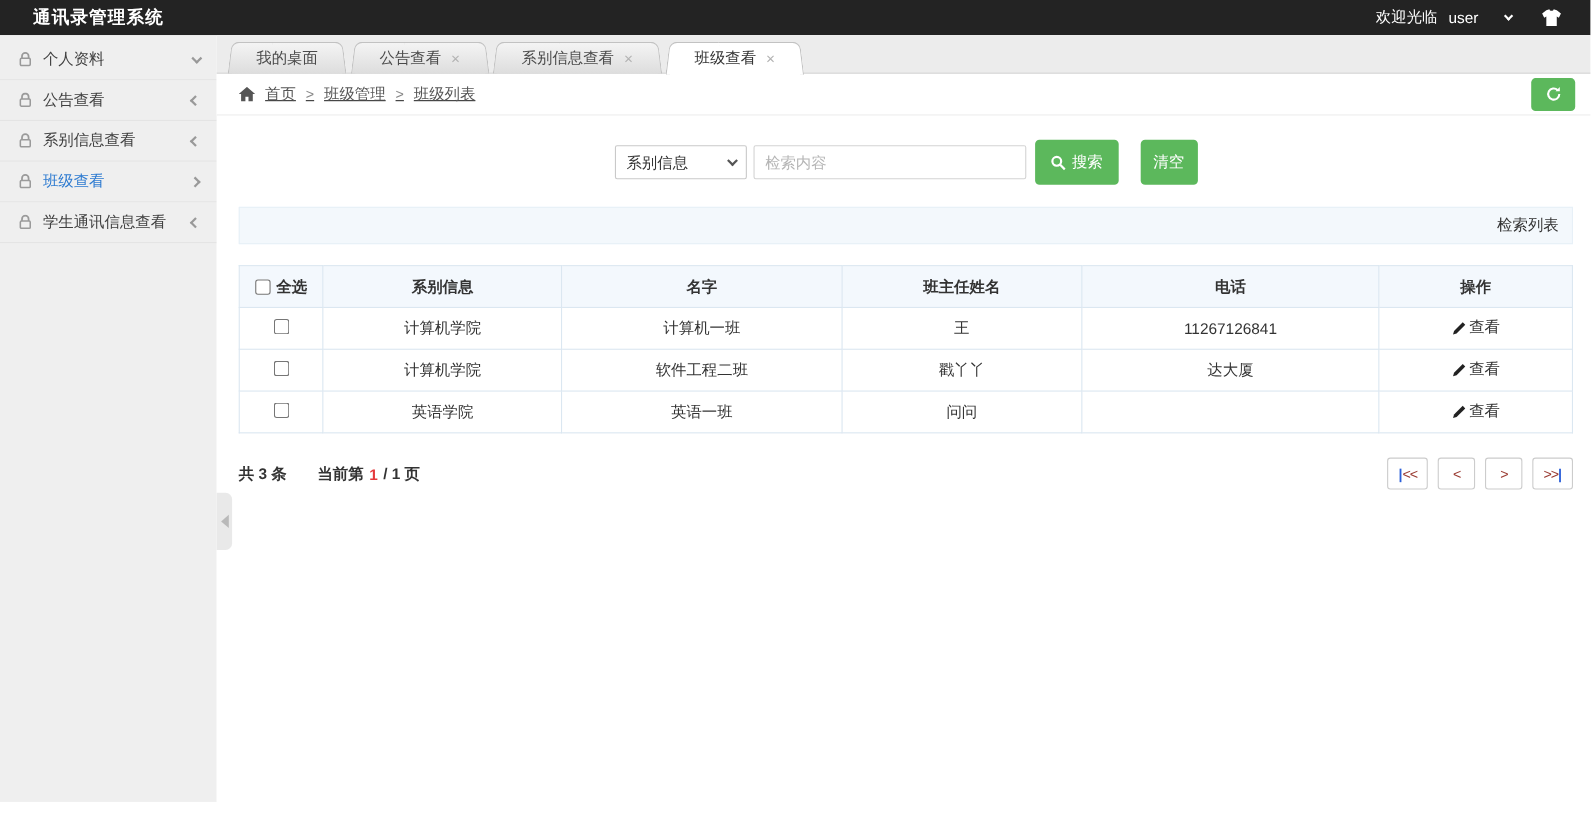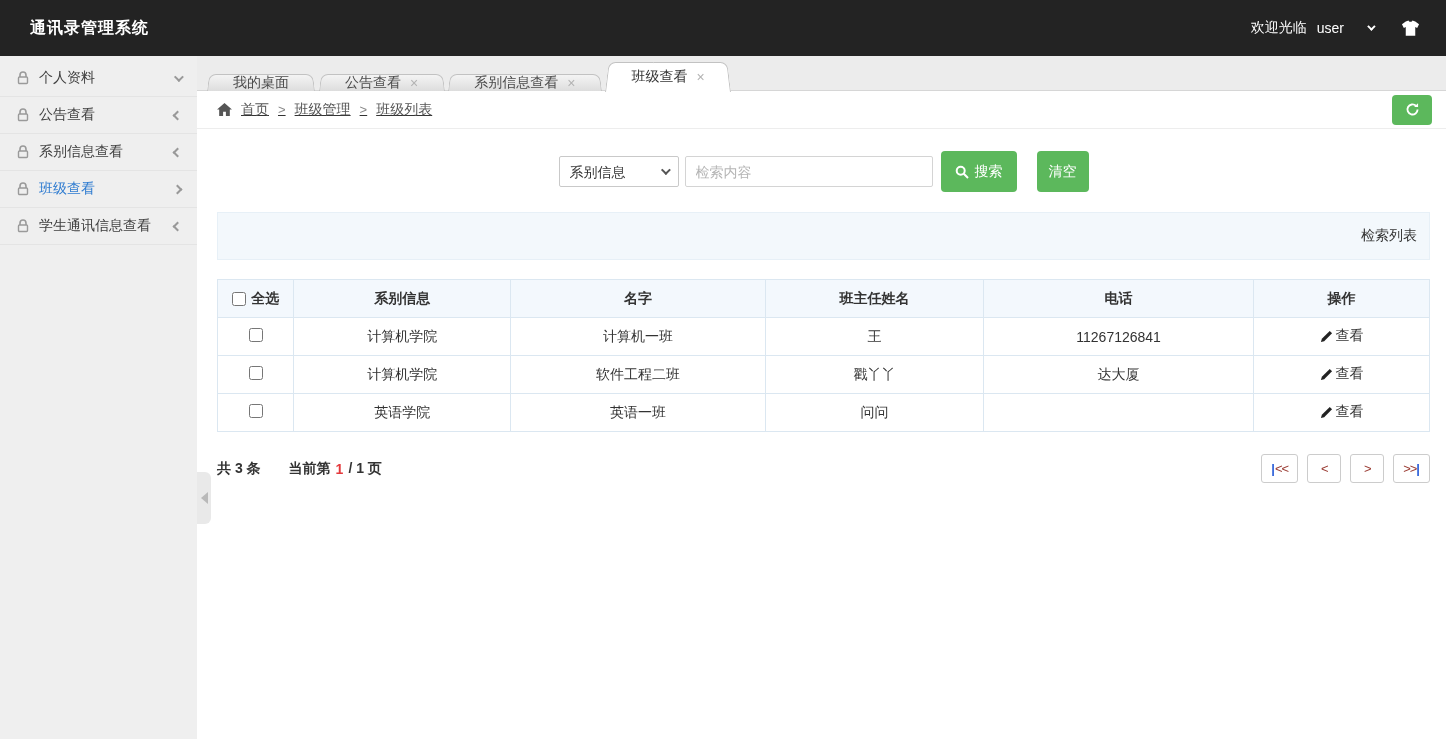--- a/index.html
+++ b/index.html
@@ -1,20 +1,20 @@
 <!DOCTYPE html>
 <html><head>
 <meta charset="utf-8">
 <style>
   * { margin:0; padding:0; box-sizing:border-box; }
   html,body { width:1446px; height:739px; overflow:hidden; }
   body { font-family:"Liberation Sans","DejaVu Sans",sans-serif; font-size:14px; color:#333; background:#fff; }
 
   
-  .top-header { height:56px; background:#232323; display:flex; align-items:center; padding:0 26px 0 30px; color:#fff; }
+  .top-header { height:32px; background:#232323; display:flex; align-items:center; padding:0 26px 0 30px; color:#fff; }
   .app-title { font-size:16px; font-weight:bold; letter-spacing:1px; }
   .header-right { margin-left:auto; display:flex; align-items:center; gap:10px; }
   .welcome { font-size:14px; }
   .user-menu { display:flex; align-items:center; gap:23px; cursor:pointer; }
   .chev { display:inline-block; width:7px; height:7px; border-right:2px solid #999; border-bottom:2px solid #999; }
   .chev.down  { transform:rotate(45deg) translateY(-2px); }
   .chev.left  { transform:rotate(135deg); }
   .chev.right { transform:rotate(-45deg); }
   .chev.white { border-color:#fff; width:6px; height:6px; }
   .shirt-btn { margin-left:18px; display:flex; align-items:center; cursor:pointer; }
@@ -28,21 +28,21 @@
   .side-item .chev { margin-left:auto; }
   .main { flex:1; background:#fff; position:relative; display:flex; flex-direction:column; }
 
   
   .collapse-handle { position:absolute; left:0; top:416px; width:14px; height:52px; background:#e9e9e9; border-radius:0 6px 6px 0; display:flex; align-items:center; justify-content:center; cursor:pointer; z-index:5; }
   .tri-left { width:0; height:0; border-top:6px solid transparent; border-bottom:6px solid transparent; border-right:7px solid #b9b9b9; }
 
   
   .tabs-strip { height:35px; background:#ececec; position:relative; display:flex; align-items:flex-end; padding-left:10px; flex:none; }
   .tabs-strip::after { content:""; position:absolute; left:0; right:0; bottom:0; height:1px; background:#d6d6d6; }
-  .tab { position:relative; height:17px; display:flex; align-items:center; padding:0 26px; margin-right:4px; cursor:pointer; z-index:1; font-size:14px; color:#4a4a4a; }
+  .tab { position:relative; height:29px; display:flex; align-items:center; padding:0 26px; margin-right:4px; cursor:pointer; z-index:1; font-size:14px; color:#4a4a4a; }
   .tab::before, .tab::after { content:""; position:absolute; top:0; bottom:0; width:58%; background:linear-gradient(#f4f4f4,#dddddd); border:1px solid #c2c2c2; border-bottom:none; z-index:-1; }
   .tab::before { left:0; border-right:none; border-radius:7px 0 0 0; transform:skewX(-7deg); transform-origin:bottom left; }
   .tab::after  { right:0; border-left:none; border-radius:0 7px 0 0; transform:skewX(7deg); transform-origin:bottom right; }
   .tab.active { z-index:3; margin-bottom:-1px; height:30px; color:#333; }
   .tab.active::before, .tab.active::after { background:#fff; border-color:#c2c2c2; }
   .tab-close { margin-left:9px; color:#b3b3b3; font-size:14px; line-height:1; cursor:pointer; }
 
   
   .crumb-bar { height:38px; background:#fff; border-bottom:1px solid #ededed; display:flex; align-items:center; padding:0 14px 0 20px; flex:none;text-decoration:underline; }
   .crumb { display:flex; align-items:center; gap:9px; color:#555; }
@@ -53,21 +53,21 @@
   .content { padding:0 16px 0 20px; flex:1; }
   .search-row { margin-top:22px; display:flex; justify-content:center; align-items:center; }
   .cat-select { width:120px; height:31px; border:1px solid #c9c9c9; border-radius:2px; background:#fff; font-size:14px; color:#333; padding:0 24px 0 10px; appearance:none; -webkit-appearance:none; font-family:inherit; }
   .select-wrap { position:relative; margin-right:6px; }
   .select-wrap .chev { position:absolute; right:11px; top:12px; border-color:#555; }
   .search-input { width:248px; height:31px; border:1px solid #d4d4d4; border-radius:2px; padding:0 10px; font-size:14px; color:#333; font-family:inherit; margin-right:8px; }
   .search-input::placeholder { color:#b5b5b5; }
   .btn-green { height:41px; background:#5cb85c; color:#fff; border:none; border-radius:4px; font-size:14px; padding:0 14px; display:inline-flex; align-items:center; gap:6px; cursor:pointer; font-family:inherit; }
   .btn-clear { margin-left:20px; padding:0 12px; }
 
-  .list-bar { margin-top:20px; height:48px; background:#f3f8fc; border:1px solid #e7f0f7; display:flex; align-items:center; justify-content:flex-end; padding:0 12px; color:#333; }
+  .list-bar { margin-top:20px; height:34px; background:#f3f8fc; border:1px solid #e7f0f7; display:flex; align-items:center; justify-content:flex-end; padding:0 12px; color:#333; }
 
   table.grid { margin-top:19px; width:100%; border-collapse:collapse; table-layout:fixed; }
   .grid th, .grid td { border:1px solid #dbe7f1; height:38px; text-align:center; font-size:14px; color:#333; }
   .grid th { background:#f3f8fd; font-weight:bold; }
   .grid col.c-check { width:6.3%; } .grid col.c-dept { width:17.9%; } .grid col.c-name { width:21%; }
   .grid col.c-teacher { width:18%; } .grid col.c-phone { width:22.3%; } .grid col.c-op { width:14.5%; }
   .th-check { display:flex; align-items:center; justify-content:center; gap:5px; }
   input[type=checkbox] { width:14px; height:14px; }
   .op-link { display:inline-flex; align-items:center; gap:3px; color:#333; cursor:pointer; }
 

